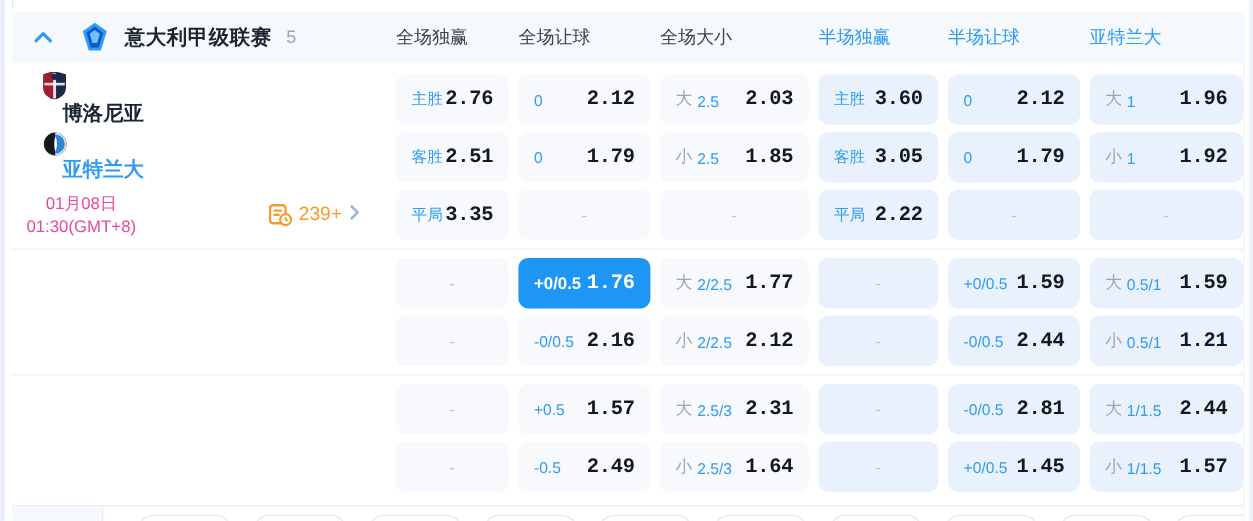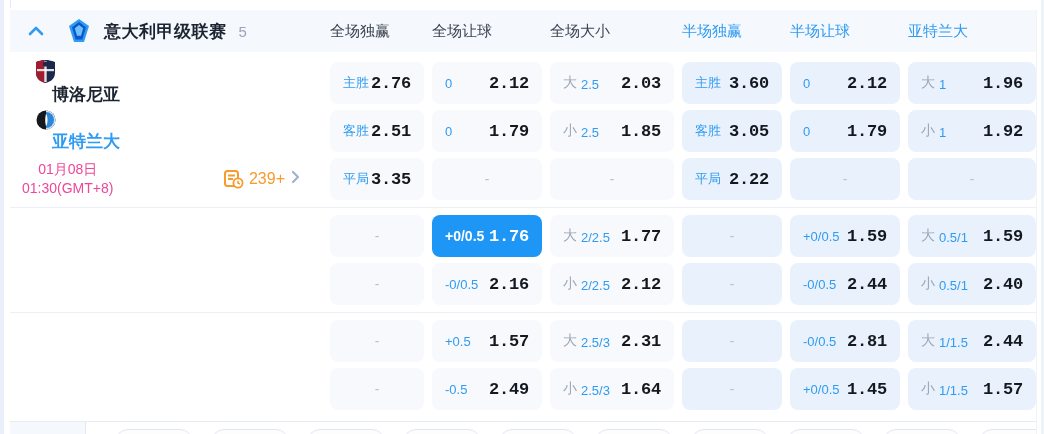--- a/index.html
+++ b/index.html
@@ -310,21 +310,21 @@
           <span class="lblwrap">
             <span class="lbl">-0/0.5</span>
           </span>
           <span class="val">2.44</span>
         </div>
         <div class="cell half">
           <span class="lblwrap">
             <span class="pfx">小</span>
             <span class="lbl">0.5/1</span>
           </span>
-          <span class="val">2.40</span>
+          <span class="val">1.21</span>
         </div>
       </div>
       <div class="divider"></div>
       <div class="grid-row odds-row">
         <div class="left-cell"></div>
         <div class="cell dash">
           <span class="dashmark">-</span>
         </div>
         <div class="cell">
           <span class="lblwrap">

